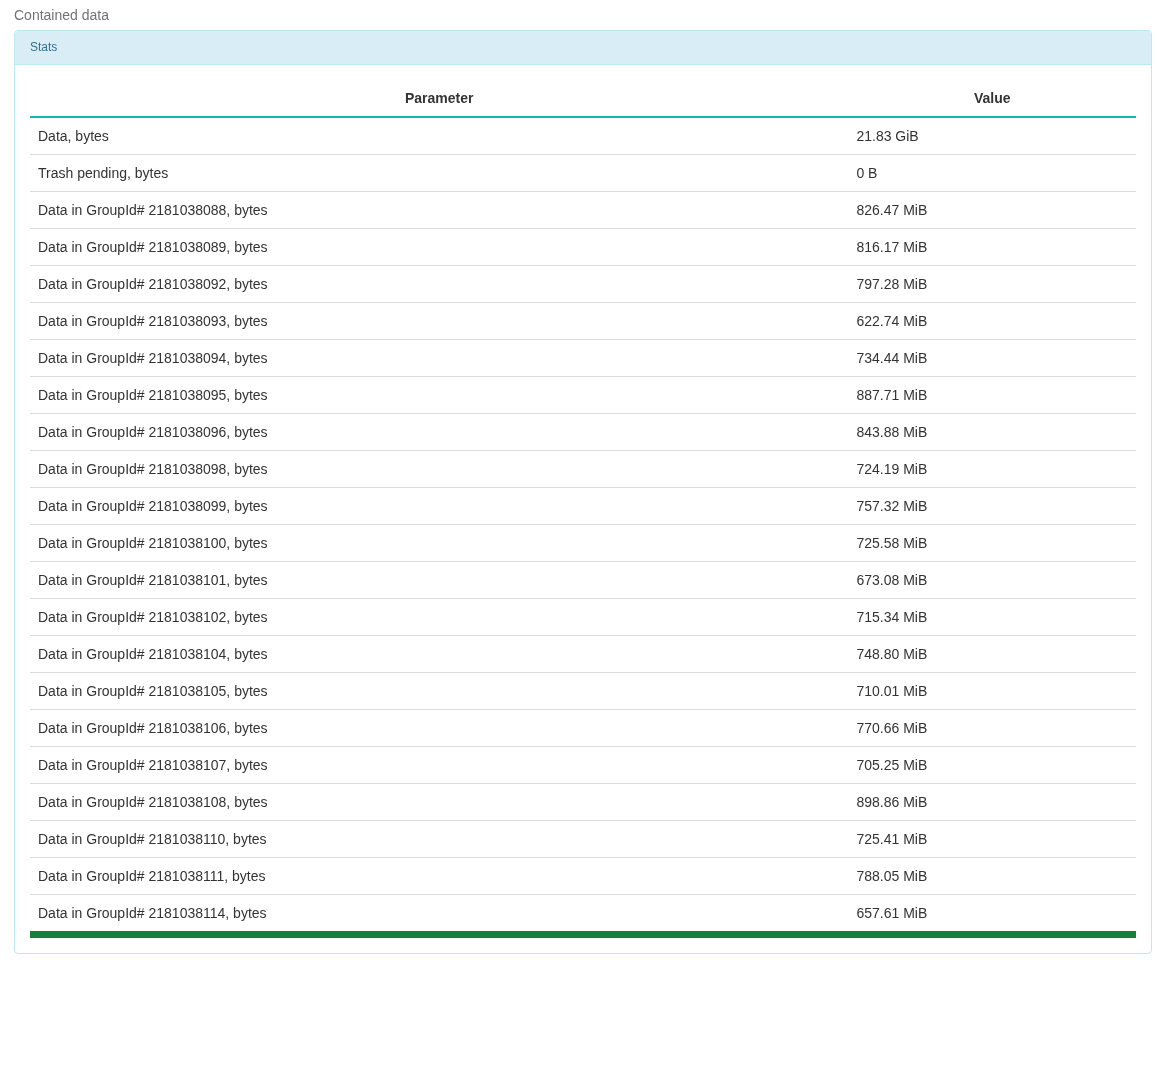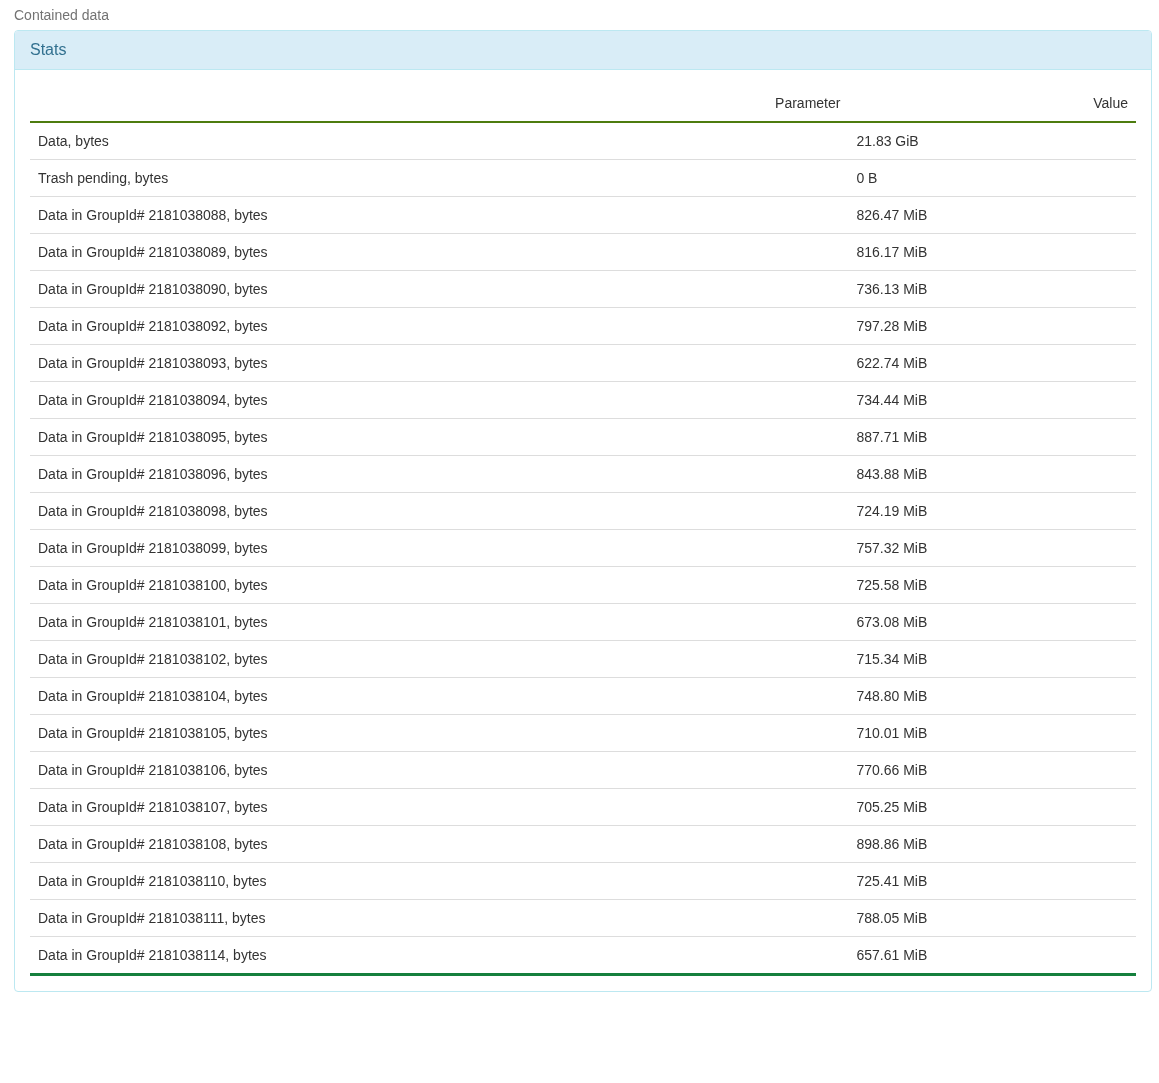--- a/index.html
+++ b/index.html
@@ -29,45 +29,45 @@
     border: 1px solid #bce8f1;
     border-radius: 4px;
   }
   .panel-heading {
     background: #d9edf7;
     color: #31708f;
     padding: 10px 15px;
     border-bottom: 1px solid #bce8f1;
     border-top-left-radius: 3px;
     border-top-right-radius: 3px;
-    font-size: 16px;
+    font-size: 12px;
     line-height: 1.1;
   }
   .panel-body {
     padding: 15px;
   }
   table.stats-table {
     width: 100%;
     border-collapse: collapse;
     border-spacing: 0;
   }
   table.stats-table th {
-    text-align: right;
-    font-weight: normal;
+    text-align: center;
+    font-weight: bold;
     padding: 8px;
-    border-bottom: 2px solid #4d7c0f;
+    border-bottom: 2px solid #14b8a6;
     vertical-align: bottom;
   }
   table.stats-table td {
     padding: 8px;
     border-top: 1px solid #dddddd;
     vertical-align: top;
   }
   table.stats-table tbody tr:last-child td {
-    border-bottom: 3px solid #15803d;
+    border-bottom: 7px solid #15803d;
   }
   .col-parameter { width: 74%; }
   .col-value { width: 26%; }
 </style>
 </head>
 <body>
 
 <div class="top-link-wrap">
   <a class="top-link" href="#">Contained data</a>
 </div>
@@ -91,24 +91,20 @@
     <td>Trash pending, bytes</td>
     <td>0 B</td>
   </tr>
           <tr>
     <td>Data in GroupId# 2181038088, bytes</td>
     <td>826.47 MiB</td>
   </tr>
           <tr>
     <td>Data in GroupId# 2181038089, bytes</td>
     <td>816.17 MiB</td>
-  </tr>
-          <tr>
-    <td>Data in GroupId# 2181038090, bytes</td>
-    <td>736.13 MiB</td>
   </tr>
           <tr>
     <td>Data in GroupId# 2181038092, bytes</td>
     <td>797.28 MiB</td>
   </tr>
           <tr>
     <td>Data in GroupId# 2181038093, bytes</td>
     <td>622.74 MiB</td>
   </tr>
           <tr>

